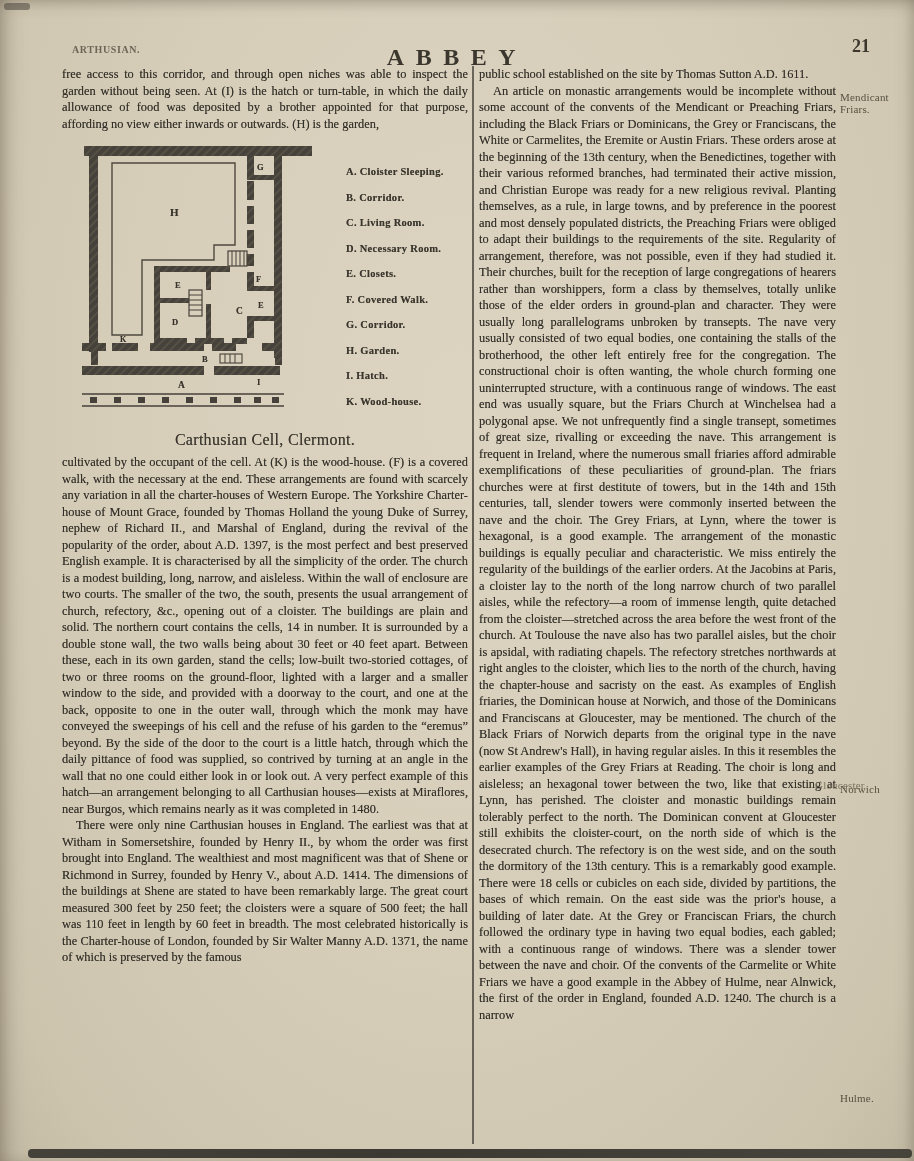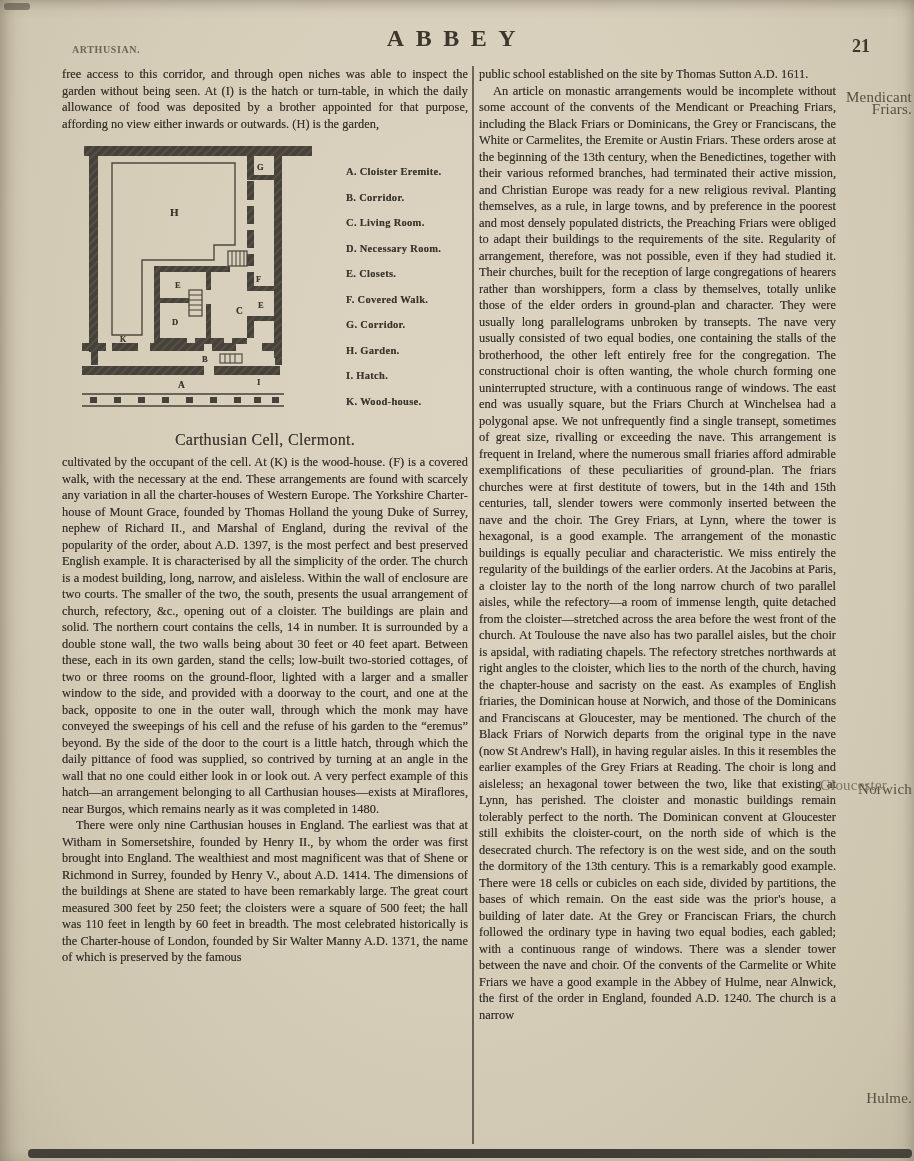--- a/index.html
+++ b/index.html
@@ -14,43 +14,43 @@
                inset -10px 0 18px -10px rgba(70,60,45,.35),
                inset 0 10px 18px -10px rgba(70,60,45,.30);}
   .bottom-band{position:absolute;left:28px;right:2px;bottom:3px;height:9px;
     background:linear-gradient(90deg,#3a3731 0%,#2f2d28 40%,#3c3a33 100%);
     border-radius:4px;opacity:.92;}
   .corner-smudge{position:absolute;left:4px;top:3px;width:26px;height:7px;
     background:#4a453c;border-radius:3px;opacity:.55;}
 
   .running-note{position:absolute;left:72px;top:44px;font-size:10px;font-weight:bold;
     letter-spacing:.6px;color:#6d6656;text-transform:uppercase;text-align:right;}
-  .page-title{position:absolute;left:0;right:0;top:25px;text-align:center;
+  .page-title{position:absolute;left:0;right:0;top:44px;text-align:center;
     font-size:24px;font-weight:bold;letter-spacing:.48em;color:#3b372e;}
   .page-number{position:absolute;right:44px;top:36px;font-size:18px;font-weight:bold;color:#3b372e;}
 
   .col{position:absolute;top:66px;font-size:12.4px;line-height:16.5px;
     text-align:justify;color:#322f28;text-shadow:0 0 .4px rgba(50,47,40,.55);}
   .col p{margin:0;}
   .col p.indent{text-indent:14px;}
   #left-col{left:62px;width:406px;}
   #right-col{left:479px;width:357px;}
   .col-rule{position:absolute;left:472px;top:66px;height:1078px;width:2px;
     background:linear-gradient(#57534a,#48443b 60%,#57534a);opacity:.85;}
 
   .figure{margin:8px 0 6px 0;}
   .figure-row{display:flex;align-items:flex-start;}
   .plan-wrap{margin-left:20px;}
   .legend{margin:26px 0 0 14px;padding:0;list-style:none;
     font-size:10.5px;font-weight:bold;color:#3a362d;letter-spacing:.3px;}
   .legend li{margin:0 0 14.5px 0;line-height:11px;}
   .fig-caption{text-align:center;font-size:16px;color:#3a362d;margin-top:9px;letter-spacing:.3px;}
 
-  .margin-note{position:absolute;font-size:15px;line-height:11.5px;color:#55503f;
-    width:72px;letter-spacing:.2px;text-align:right;}
+  .margin-note{position:absolute;font-size:11px;line-height:11.5px;color:#55503f;
+    width:72px;letter-spacing:.2px;}
   #note-mendicant{left:840px;top:92px;}
   #note-norwich{left:840px;top:784px;}
   #note-gloucester{left:815px;top:780px;color:#7a745f;}
   #note-hulme{left:840px;top:1093px;}
 
   svg text{font-family:"Liberation Serif","DejaVu Serif",serif;font-weight:bold;fill:#38342c;}
 </style>
 </head>
 <body>
 
@@ -152,21 +152,21 @@
           <text x="93" y="148" font-size="8.5">E</text>
           <text x="90" y="185" font-size="8.5">D</text>
           <text x="154" y="174" font-size="9.5">C</text>
           <text x="38" y="202" font-size="8">K</text>
           <text x="120" y="222" font-size="8.5">B</text>
           <text x="96" y="248" font-size="9.5">A</text>
           <text x="175" y="245" font-size="8.5">I</text>
         </svg>
       </div>
       <ul class="legend">
-        <li>A. Cloister Eremite.</li>
+        <li>A. Cloister Sleeping.</li>
         <li>B. Corridor.</li>
         <li>C. Living Room.</li>
         <li>D. Necessary Room.</li>
         <li>E. Closets.</li>
         <li>F. Covered Walk.</li>
         <li>G. Corridor.</li>
         <li>H. Garden.</li>
         <li>I. Hatch.</li>
         <li>K. Wood-house.</li>
       </ul>

